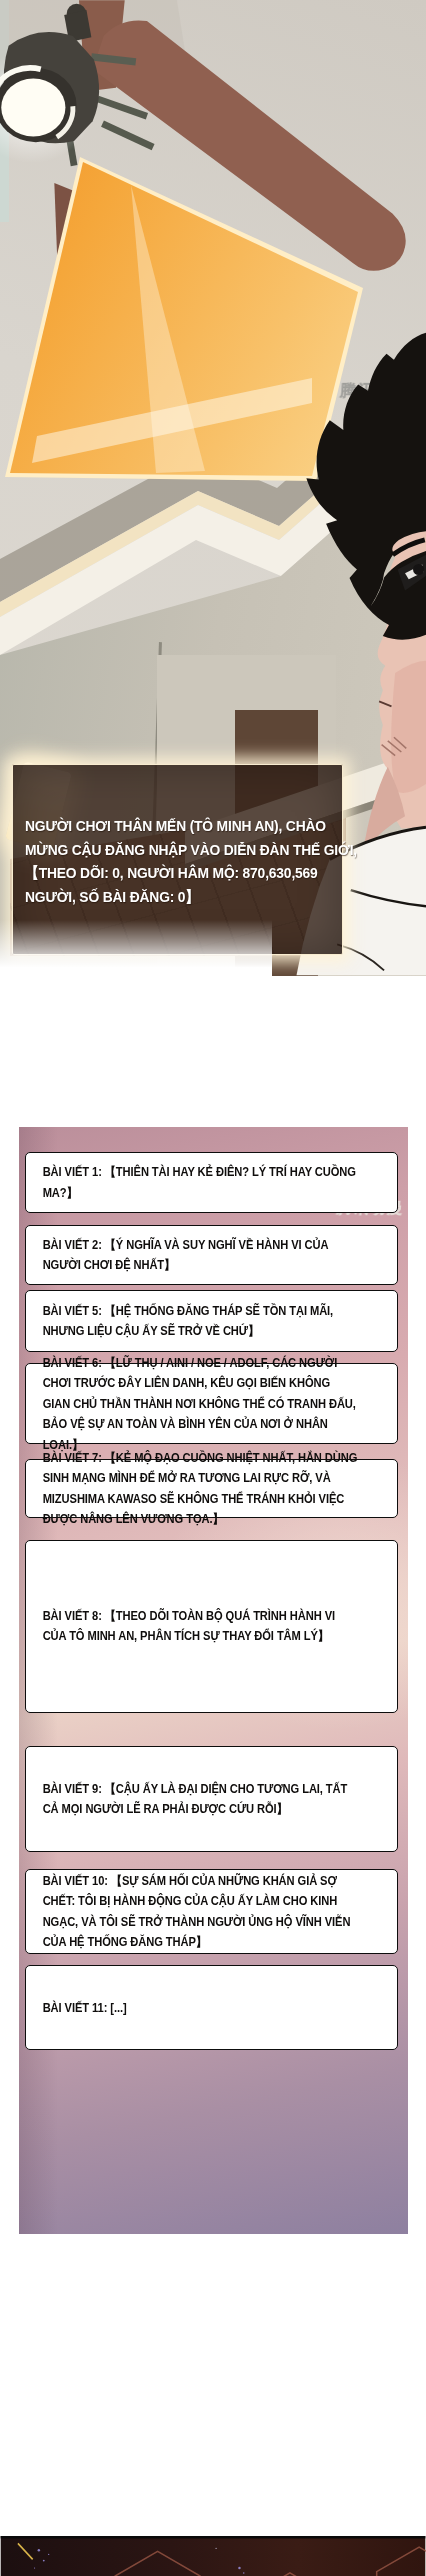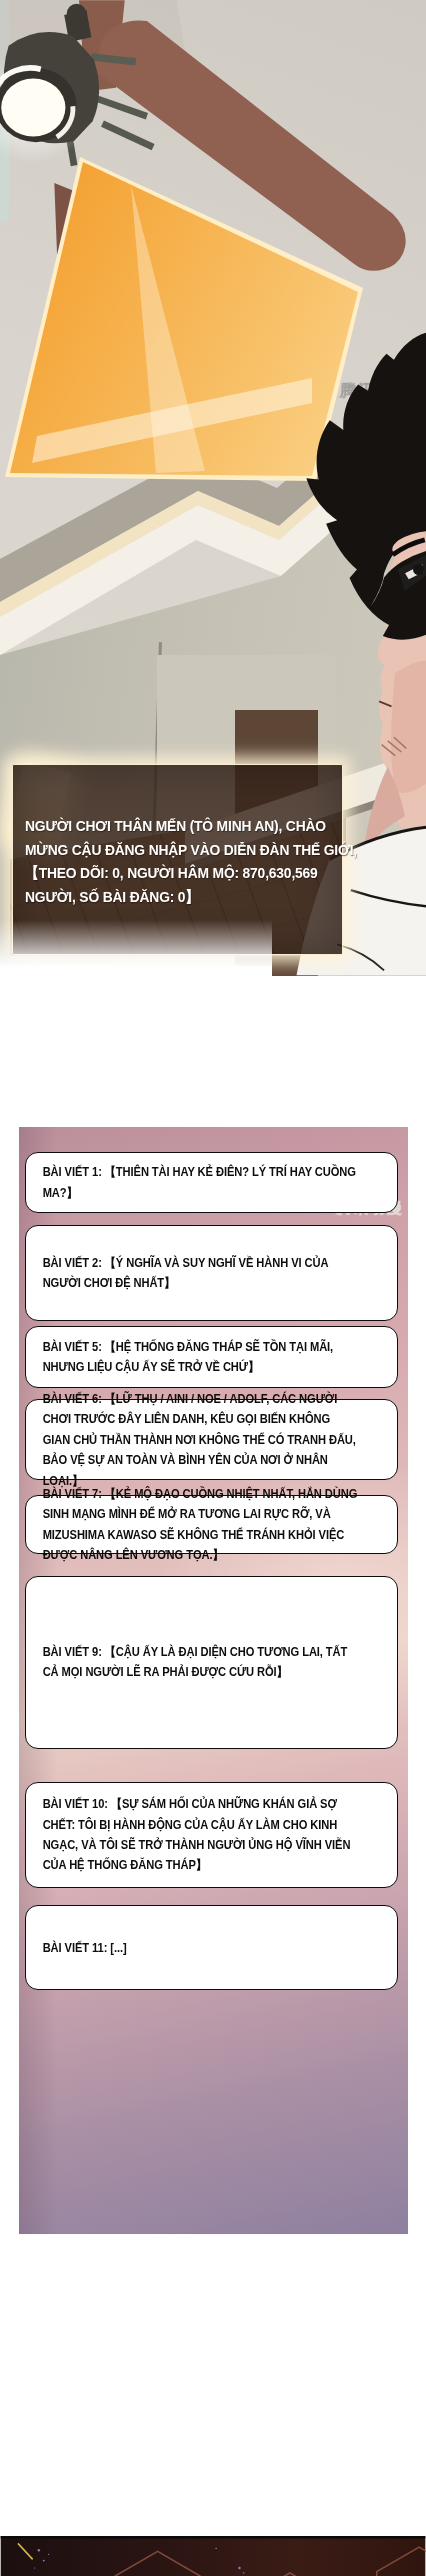--- a/index.html
+++ b/index.html
@@ -65,25 +65,25 @@
   
   #forum{left:18.5px;top:1127px;width:389px;height:1107px;
       background:
         radial-gradient(259px 198px at 82% 42%, rgba(255,241,228,.42), rgba(255,241,228,0) 70%),
         linear-gradient(168deg,#bb8f9b 0%,#cd9fa8 12%,#d8abb0 26%,#e2bfbd 40%,#ead0c6 50%,#dfb9ba 60%,#c9a3ae 72%,#a98fa4 86%,#8e80a0 100%);}
   #forum::before{content:"";position:absolute;inset:0;
       background:linear-gradient(90deg,rgba(80,52,72,.20),rgba(80,52,72,0) 10%);}
   #forum-watermark{right:3.7px;top:72px;width:99px;text-align:right;
       color:rgba(222,216,210,.8);-webkit-text-stroke:0.6px rgba(240,235,230,.5);font-size:15px;}
   .post{position:relative;margin-left:6.2px;width:373px;background:#ffffff;border:1.9px solid #0d0d0d;
-      border-radius:13px;display:flex;align-items:center;box-sizing:border-box;}
+      border-radius:5px;display:flex;align-items:center;box-sizing:border-box;}
   .post-text{padding-left:18.5px;width:389px;transform:scaleX(.9);transform-origin:left center;
       font-weight:700;font-size:12.4px;line-height:20.4px;color:#0f0d0c;letter-spacing:-0.1px;}
   .post:nth-of-type(1){margin-top:25px;height:61px;}
-  .post:nth-of-type(2){margin-top:12.4px;height:96px;}
+  .post:nth-of-type(2){margin-top:12.4px;height:60px;}
   .post:nth-of-type(3){margin-top:5px;height:62px;}
   .post:nth-of-type(4){margin-top:11px;height:81px;}
   .post:nth-of-type(5){margin-top:15px;height:59px;}
   .post:nth-of-type(6){margin-top:21.6px;height:173px;}
   .post:nth-of-type(7){margin-top:33px;height:106px;}
   .post:nth-of-type(8){margin-top:17.3px;height:85px;}
   .post:nth-of-type(9){margin-top:11px;height:85px;}
   .post:nth-of-type(10){margin-top:21px;height:112px;}
   .post:nth-of-type(11){margin-top:8.6px;height:36px;}
 
@@ -217,20 +217,27 @@
   </div>
 
   <div class="post">
     <div class="post-text">
       <span>BÀI VIẾT 7:</span>
       <span> </span>
       <span>【KẺ MỘ ĐẠO CUỒNG NHIỆT NHẤT, HẮN DÙNG SINH MẠNG MÌNH ĐỂ MỞ RA TƯƠNG LAI RỰC RỠ, VÀ MIZUSHIMA KAWASO SẼ KHÔNG THỂ TRÁNH KHỎI VIỆC ĐƯỢC NÂNG LÊN VƯƠNG TỌA.】</span>
     </div>
   </div>
 
+  <div class="post">
+    <div class="post-text">
+      <span>BÀI VIẾT 8:</span>
+      <span> </span>
+      <span>【THEO DÕI TOÀN BỘ QUÁ TRÌNH HÀNH VI CỦA TÔ MINH AN, PHÂN TÍCH SỰ THAY ĐỔI TÂM LÝ】</span>
+    </div>
+  </div>
 
   <div class="post">
     <div class="post-text">
       <span>BÀI VIẾT 9:</span>
       <span> </span>
       <span>【CẬU ẤY LÀ ĐẠI DIỆN CHO TƯƠNG LAI, TẤT CẢ MỌI NGƯỜI LẼ RA PHẢI ĐƯỢC CỨU RỖI】</span>
     </div>
   </div>
 
   <div class="post">

